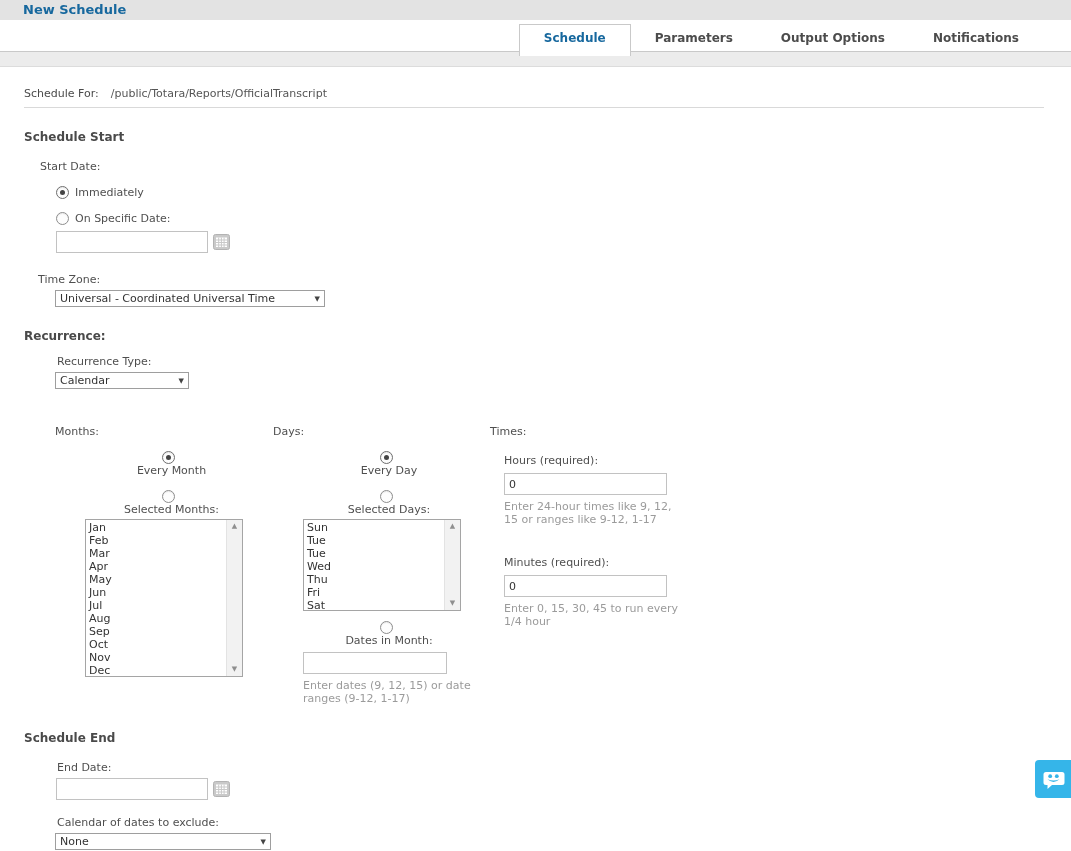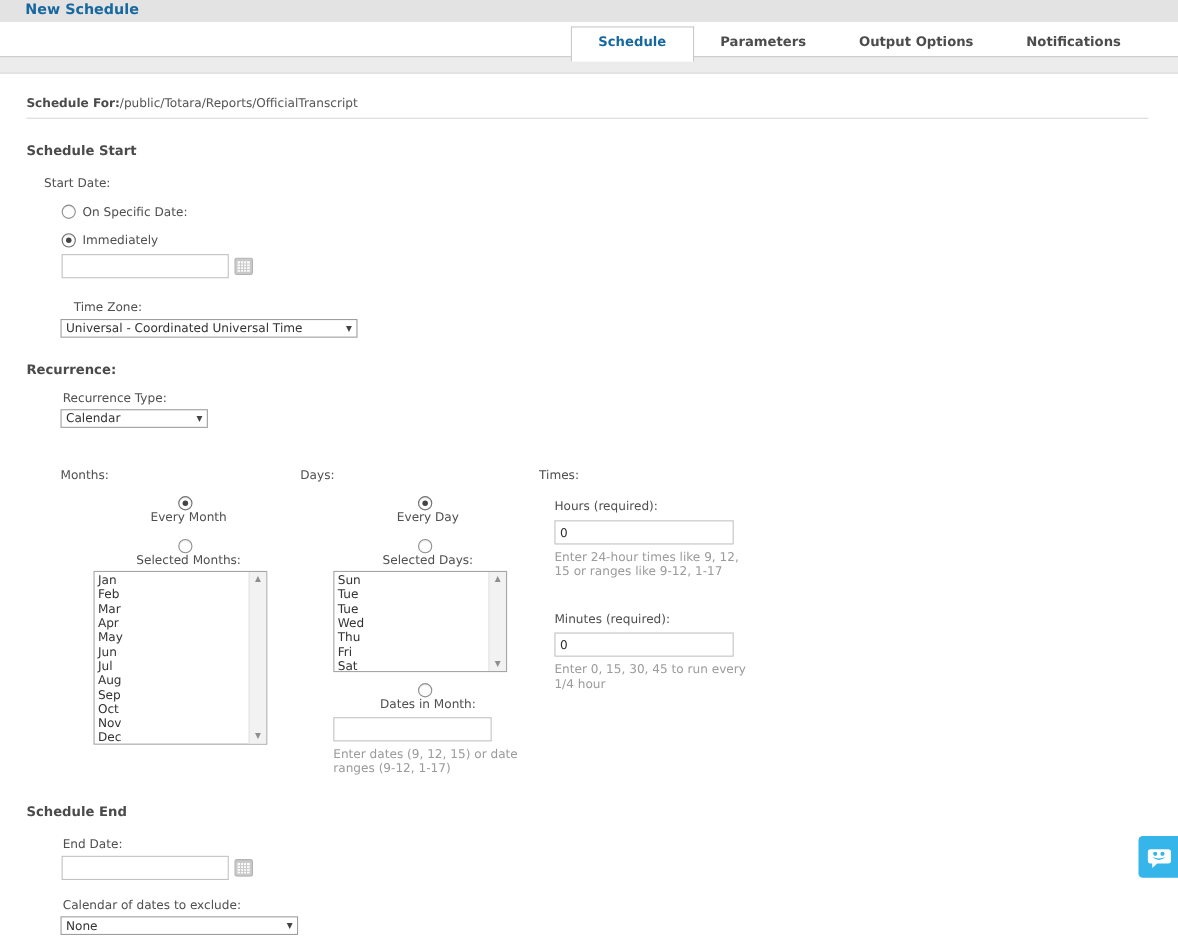--- a/index.html
+++ b/index.html
@@ -27,21 +27,21 @@
     height:32px; margin-bottom:-9px; padding-top:6px;
   }
   .gray-band {
     height:16px; background:#ececec;
     border-top:1px solid #c9c9c9; border-bottom:1px solid #dcdcdc;
     position:relative; z-index:1;
   }
   
   .content { padding:0 27px 0 24px; }
   .schedule-for { margin-top:20px; color:#555; }
-  .schedule-for .lbl { font-weight:bold; color:#4a4a4a; margin-right:0; }
+  .schedule-for .lbl { font-weight:normal; color:#4a4a4a; margin-right:12px; }
   hr.rule { border:none; border-top:1px solid #d9d9d9; margin:7px 0 0 0; }
   h3.section {
     font-size:12px; font-weight:bold; color:#4a4a4a; margin:22px 0 0 0;
   }
   .sub-label { margin:16px 0 0 16px; color:#4f4f4f; }
   .field-label { color:#4f4f4f; }
   
   .radio-row { display:flex; align-items:center; margin-top:13px; cursor:default; }
   .radio-row.lvl2 { margin-left:32px; }
   .radio-row.lvl1 { margin-left:15px;flex-direction:column; }
@@ -89,21 +89,21 @@
   .col-days { width:217px; }
   .col-times { width:230px; }
   .col-label { color:#4f4f4f; }
   .times-inner { margin-left:14px; }
   .times-inner .field-label { display:block; margin-top:16px; }
   .times-inner input.txt { width:163px; margin-top:6px; }
   .times-inner .hint { width:185px; }
   .minutes-gap { margin-top:30px !important; }
   .dates-input { width:144px; height:23px; margin:5px 0 0 30px; }
   .dates-hint { margin-left:30px; width:175px; }
-  .tz-label { margin:20px 0 0 43px; }
+  .tz-label { margin:20px 0 0 14px; }
   .tz-select { width:270px; margin:4px 0 0 31px; }
   .rec-type-label { margin:12px 0 0 33px; }
   .rec-select { width:134px; margin:4px 0 0 31px; }
   .end-label { margin:16px 0 0 33px; }
   .hol-label { margin:16px 0 0 33px; }
   .hol-select { width:216px; margin:4px 0 0 31px; }
   
   .chat-btn {
     position:absolute; right:0; top:760px; width:36px; height:38px;
     background:#35b5e9; border-radius:4px 0 0 4px; cursor:pointer;
@@ -129,26 +129,26 @@
 
   <div class="schedule-for">
     <span class="lbl">Schedule For:</span><span>/public/Totara/Reports/OfficialTranscript</span>
   </div>
   <hr class="rule">
 
   <h3 class="section">Schedule Start</h3>
   <div class="sub-label">Start Date:</div>
 
   <div class="radio-row lvl2">
+    <span class="radio checked"></span>
+    <span class="field-label">Immediately</span>
+  </div>
+  <div class="radio-row lvl2">
     <span class="radio"></span>
     <span class="field-label">On Specific Date:</span>
-  </div>
-  <div class="radio-row lvl2">
-    <span class="radio checked"></span>
-    <span class="field-label">Immediately</span>
   </div>
   <div class="date-row">
     <input class="txt" style="width: 152px;" type="text" value="">
     <span class="cal-btn">
       <svg width="17" height="16" viewBox="0 0 17 16">
           <rect x="0.5" y="0.5" width="16" height="15" rx="2" fill="#c9c9c9" stroke="#b3b3b3"></rect>
           <rect x="3" y="3.5" width="11" height="9.5" fill="#fff"></rect>
           <g stroke="#c9c9c9" stroke-width="1">
             <line x1="3" y1="6" x2="14" y2="6"></line>
             <line x1="3" y1="8.5" x2="14" y2="8.5"></line>

